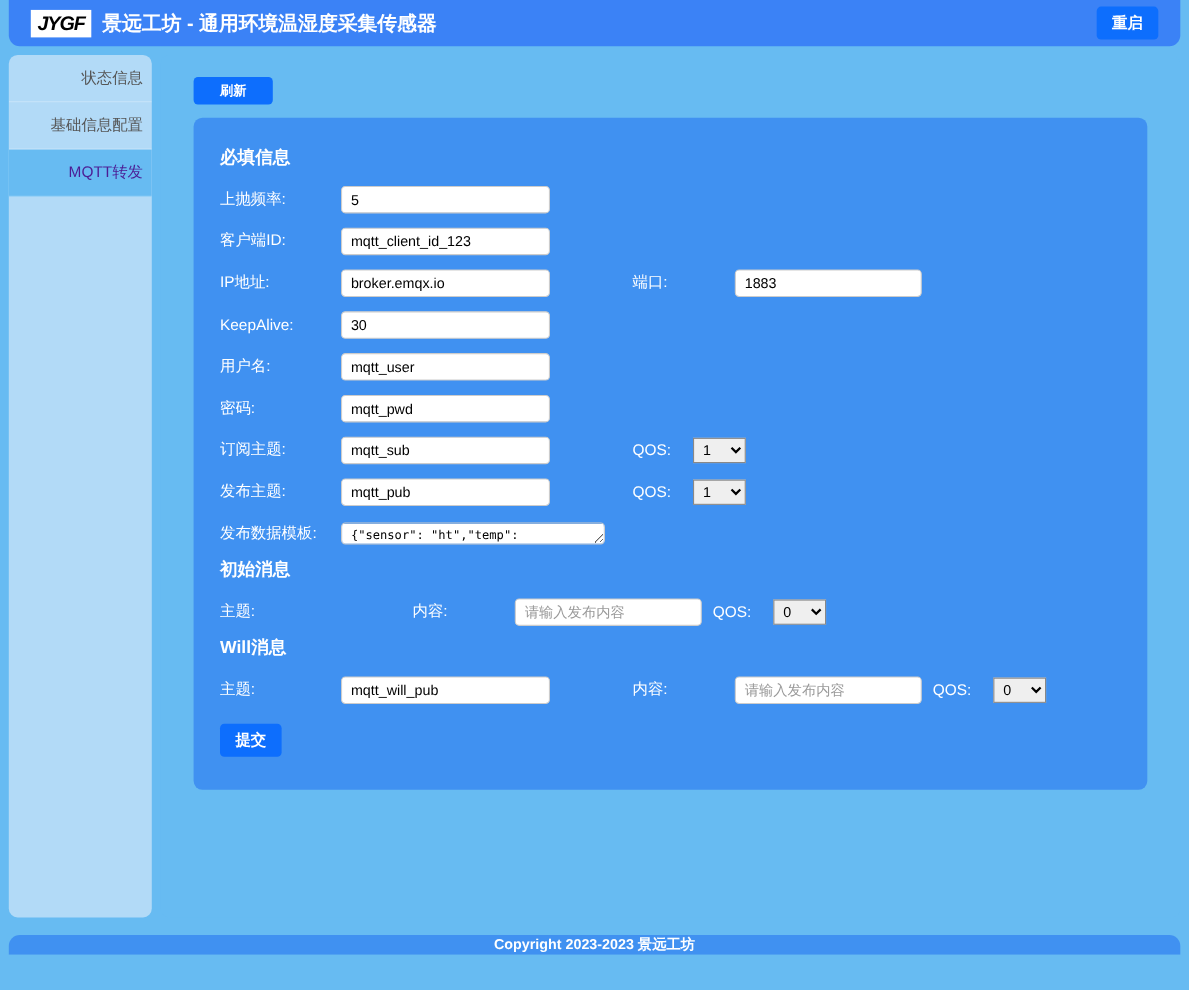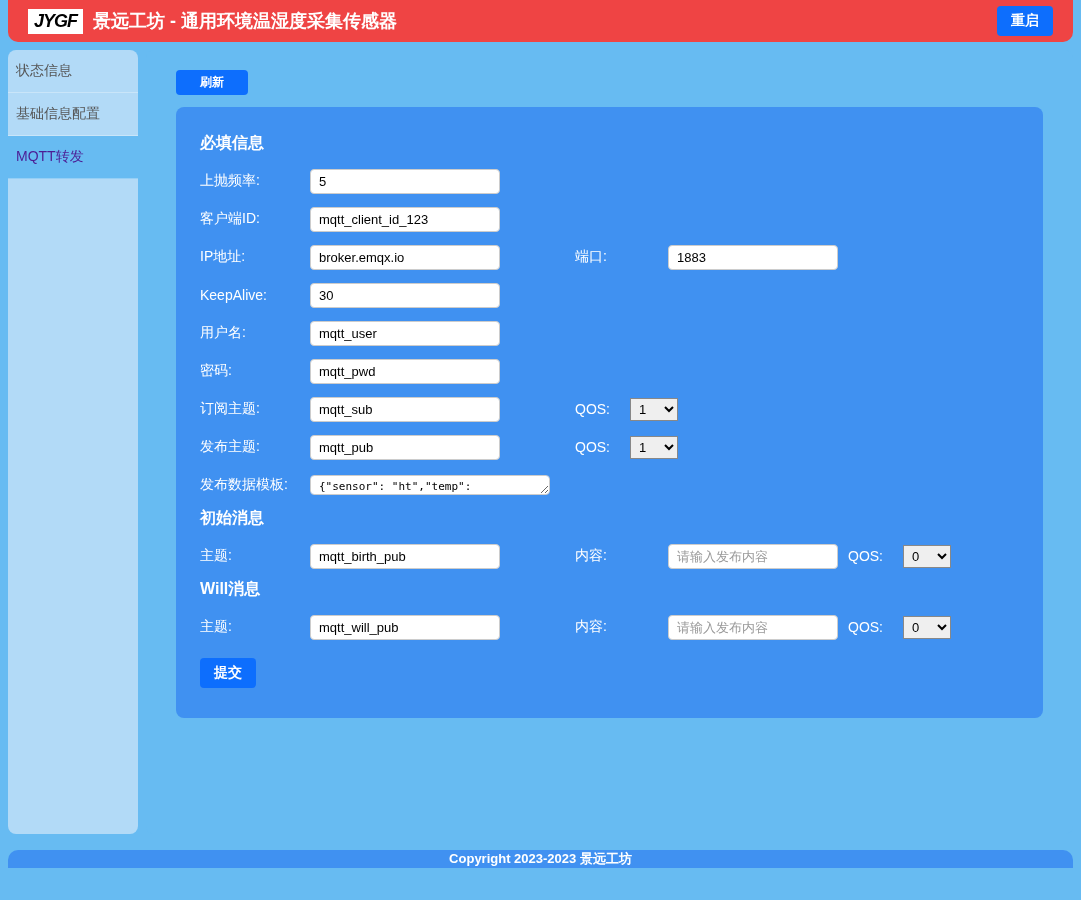--- a/index.html
+++ b/index.html
@@ -4,21 +4,21 @@
 <style>
 * { box-sizing: border-box; margin: 0; padding: 0; }
 body {
   background: #67bbf2;
   font-family: Arial, "Microsoft YaHei", sans-serif;
   font-size: 14px;
   color: #333;
 }
 .page { width: 1081px; margin: 0 auto; }
 .header {
-  background: #ef4444;
+  background: #3b82f6;
   border-radius: 0 0 10px 10px;
   padding: 6px 20px;
   display: flex;
   justify-content: space-between;
   margin: 0 8px;
 }
 .header-left { display: flex; align-items: center; gap: 10px; }
 .logo {
   background: #fff;
   color: #000;
@@ -52,21 +52,21 @@
 }
 .sidebar {
   width: 130px;
   background: #b2daf7;
   border-radius: 8px;
   overflow: hidden;
   flex-shrink: 0;
 }
 .sidebar-item {
   padding: 12px 8px;
-  text-align: left;
+  text-align: right;
   cursor: pointer;
   color: #555;
   border-bottom: 1px solid rgba(255,255,255,0.3);
 }
 .sidebar-item.active {
   background: #67bbf2;
   color: #4c1d95;
 }
 .content {
   flex: 1;
@@ -208,21 +208,20 @@
           <select><option value="0">0</option><option value="1" selected="">1</option><option value="2">2</option></select>
         </div>
         <div class="form-row">
           <span class="label">发布数据模板:</span>
           <textarea style="">{"sensor": "ht","temp": %.2f,"humi": %.2f,"rssi":</textarea>
         </div>
 
         <div class="section-title">初始消息</div>
         <div class="form-row">
           <span class="label">主题:</span>
-          <input type="text" class="w1" value="mqtt_birth_pub" style="">
           <span class="gap"></span>
           <span class="label-sm">内容:</span>
           <input type="text" class="w2" placeholder="请输入发布内容" style="">
           <span class="label-sm">QOS:</span>
           <select><option value="0">0</option><option value="1">1</option><option value="2">2</option></select>
         </div>
 
         <div class="section-title">Will消息</div>
         <div class="form-row">
           <span class="label">主题:</span>

